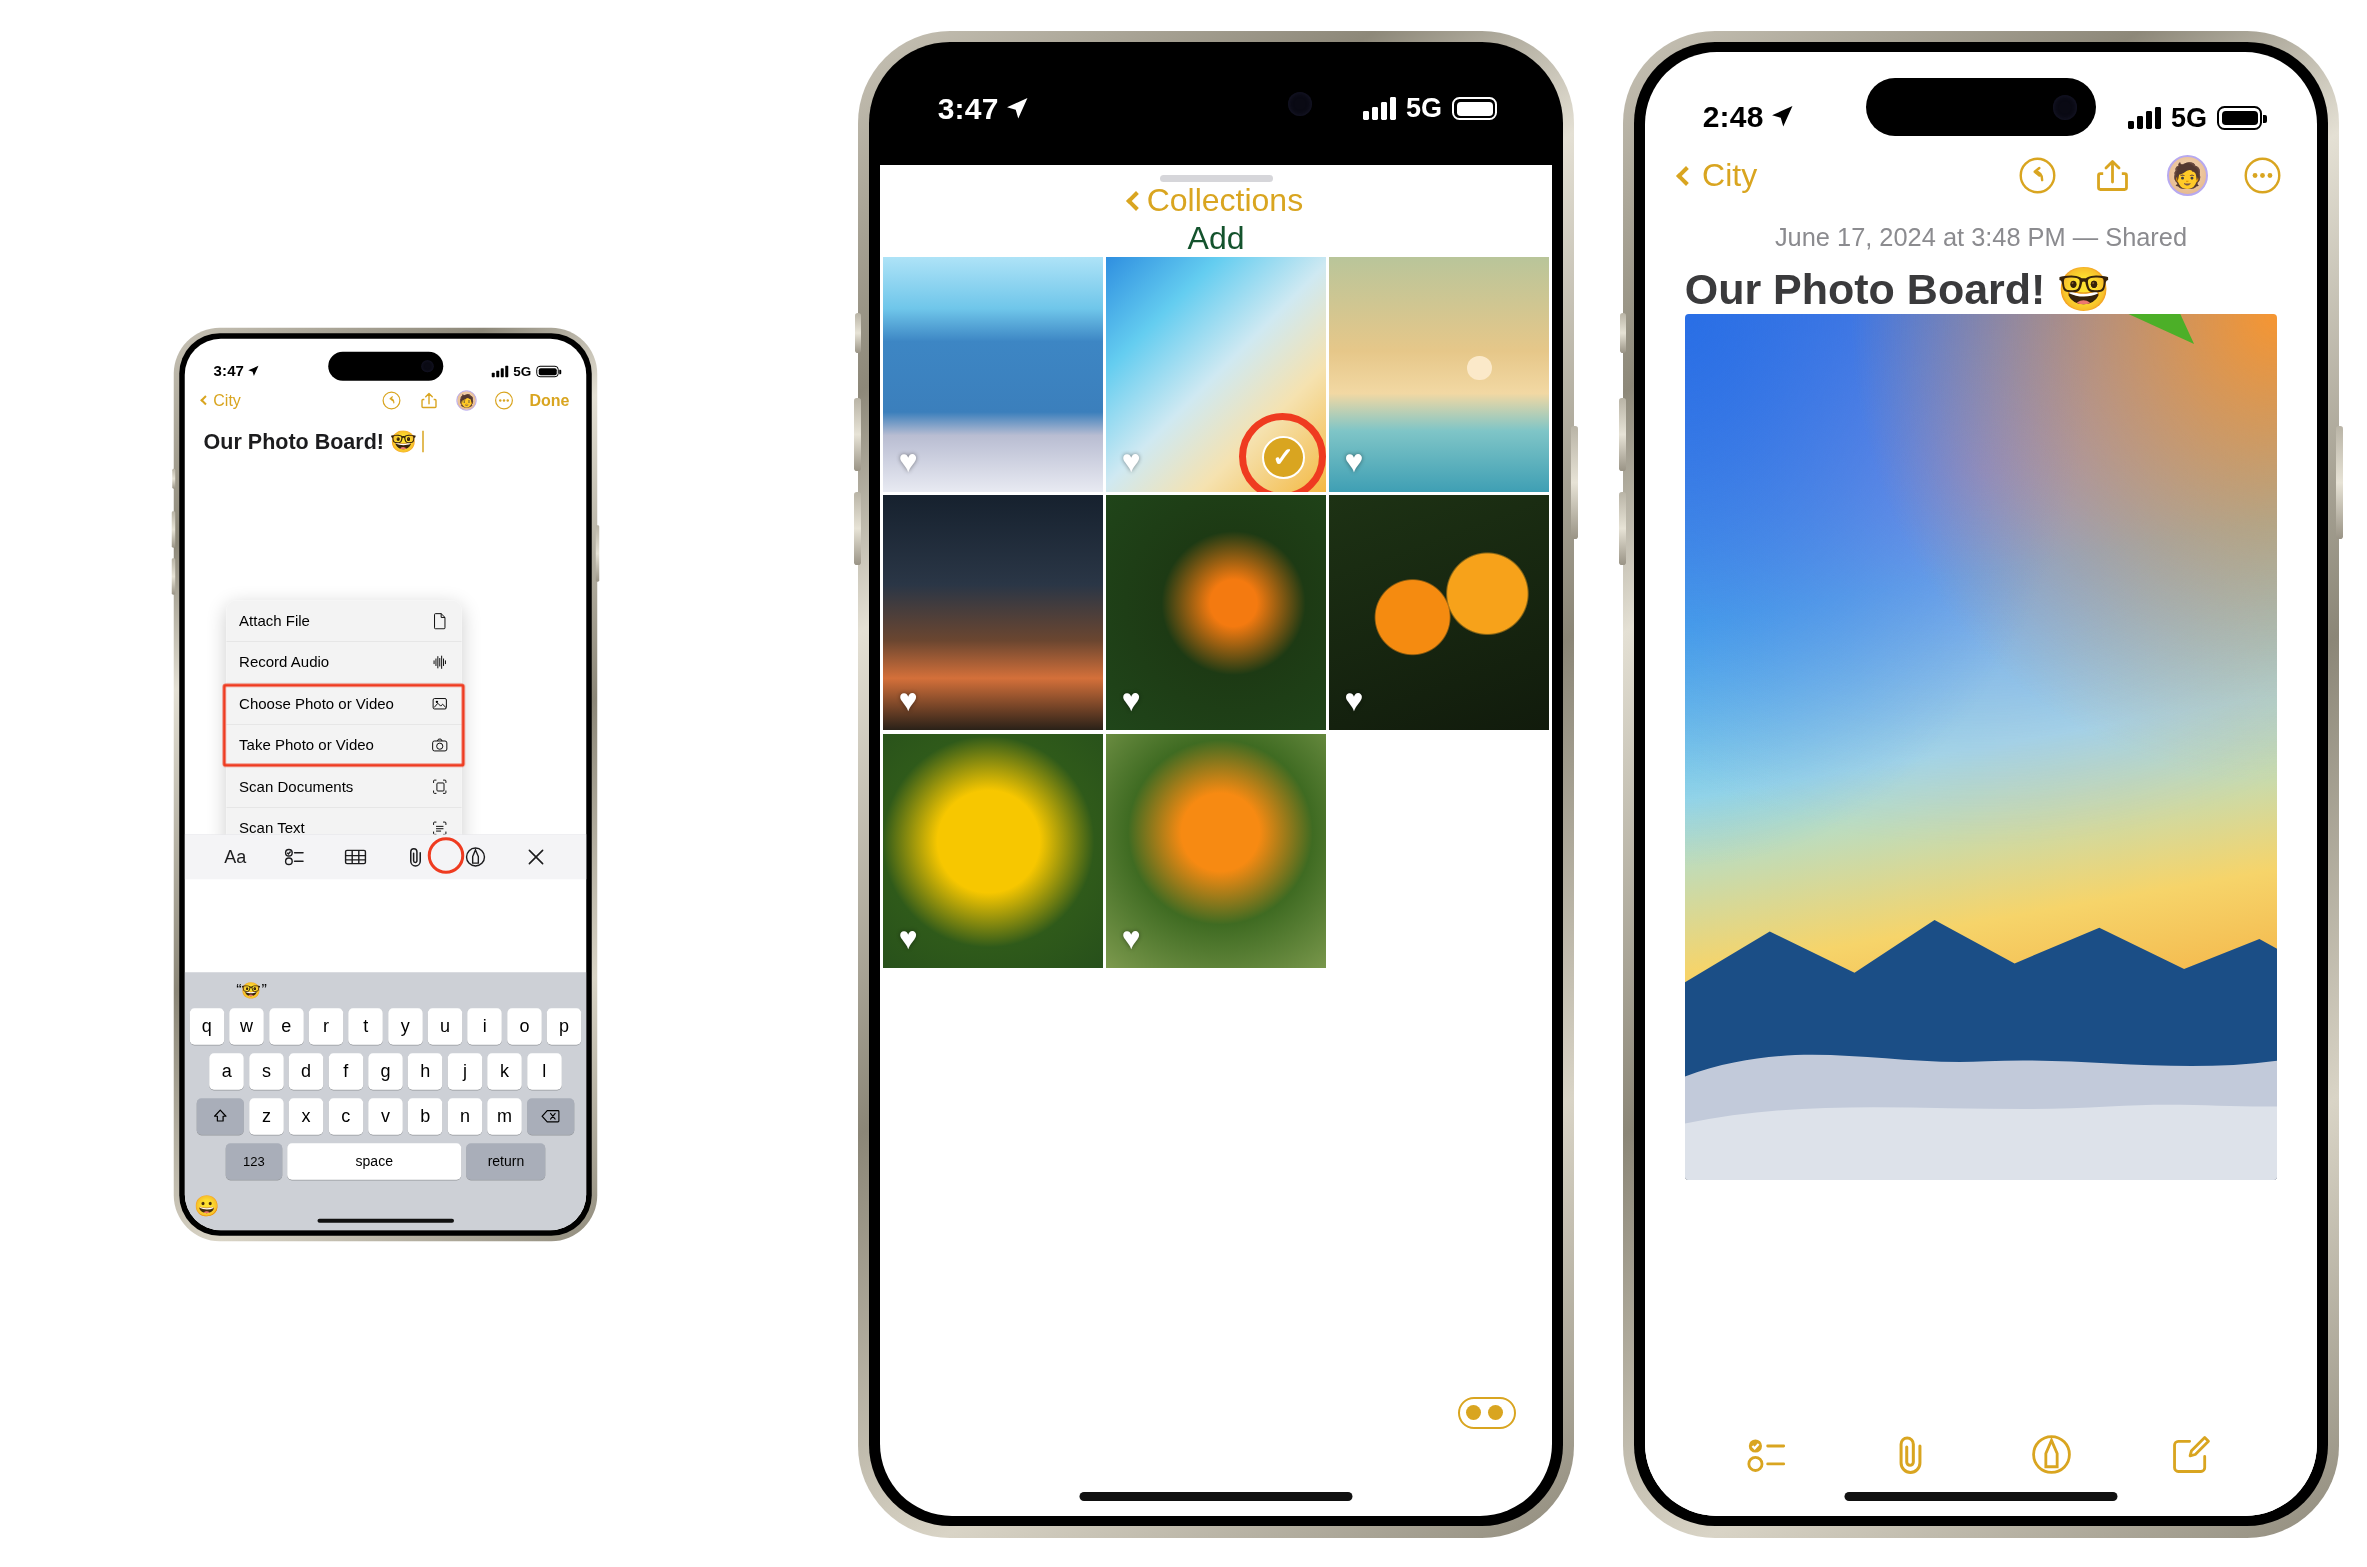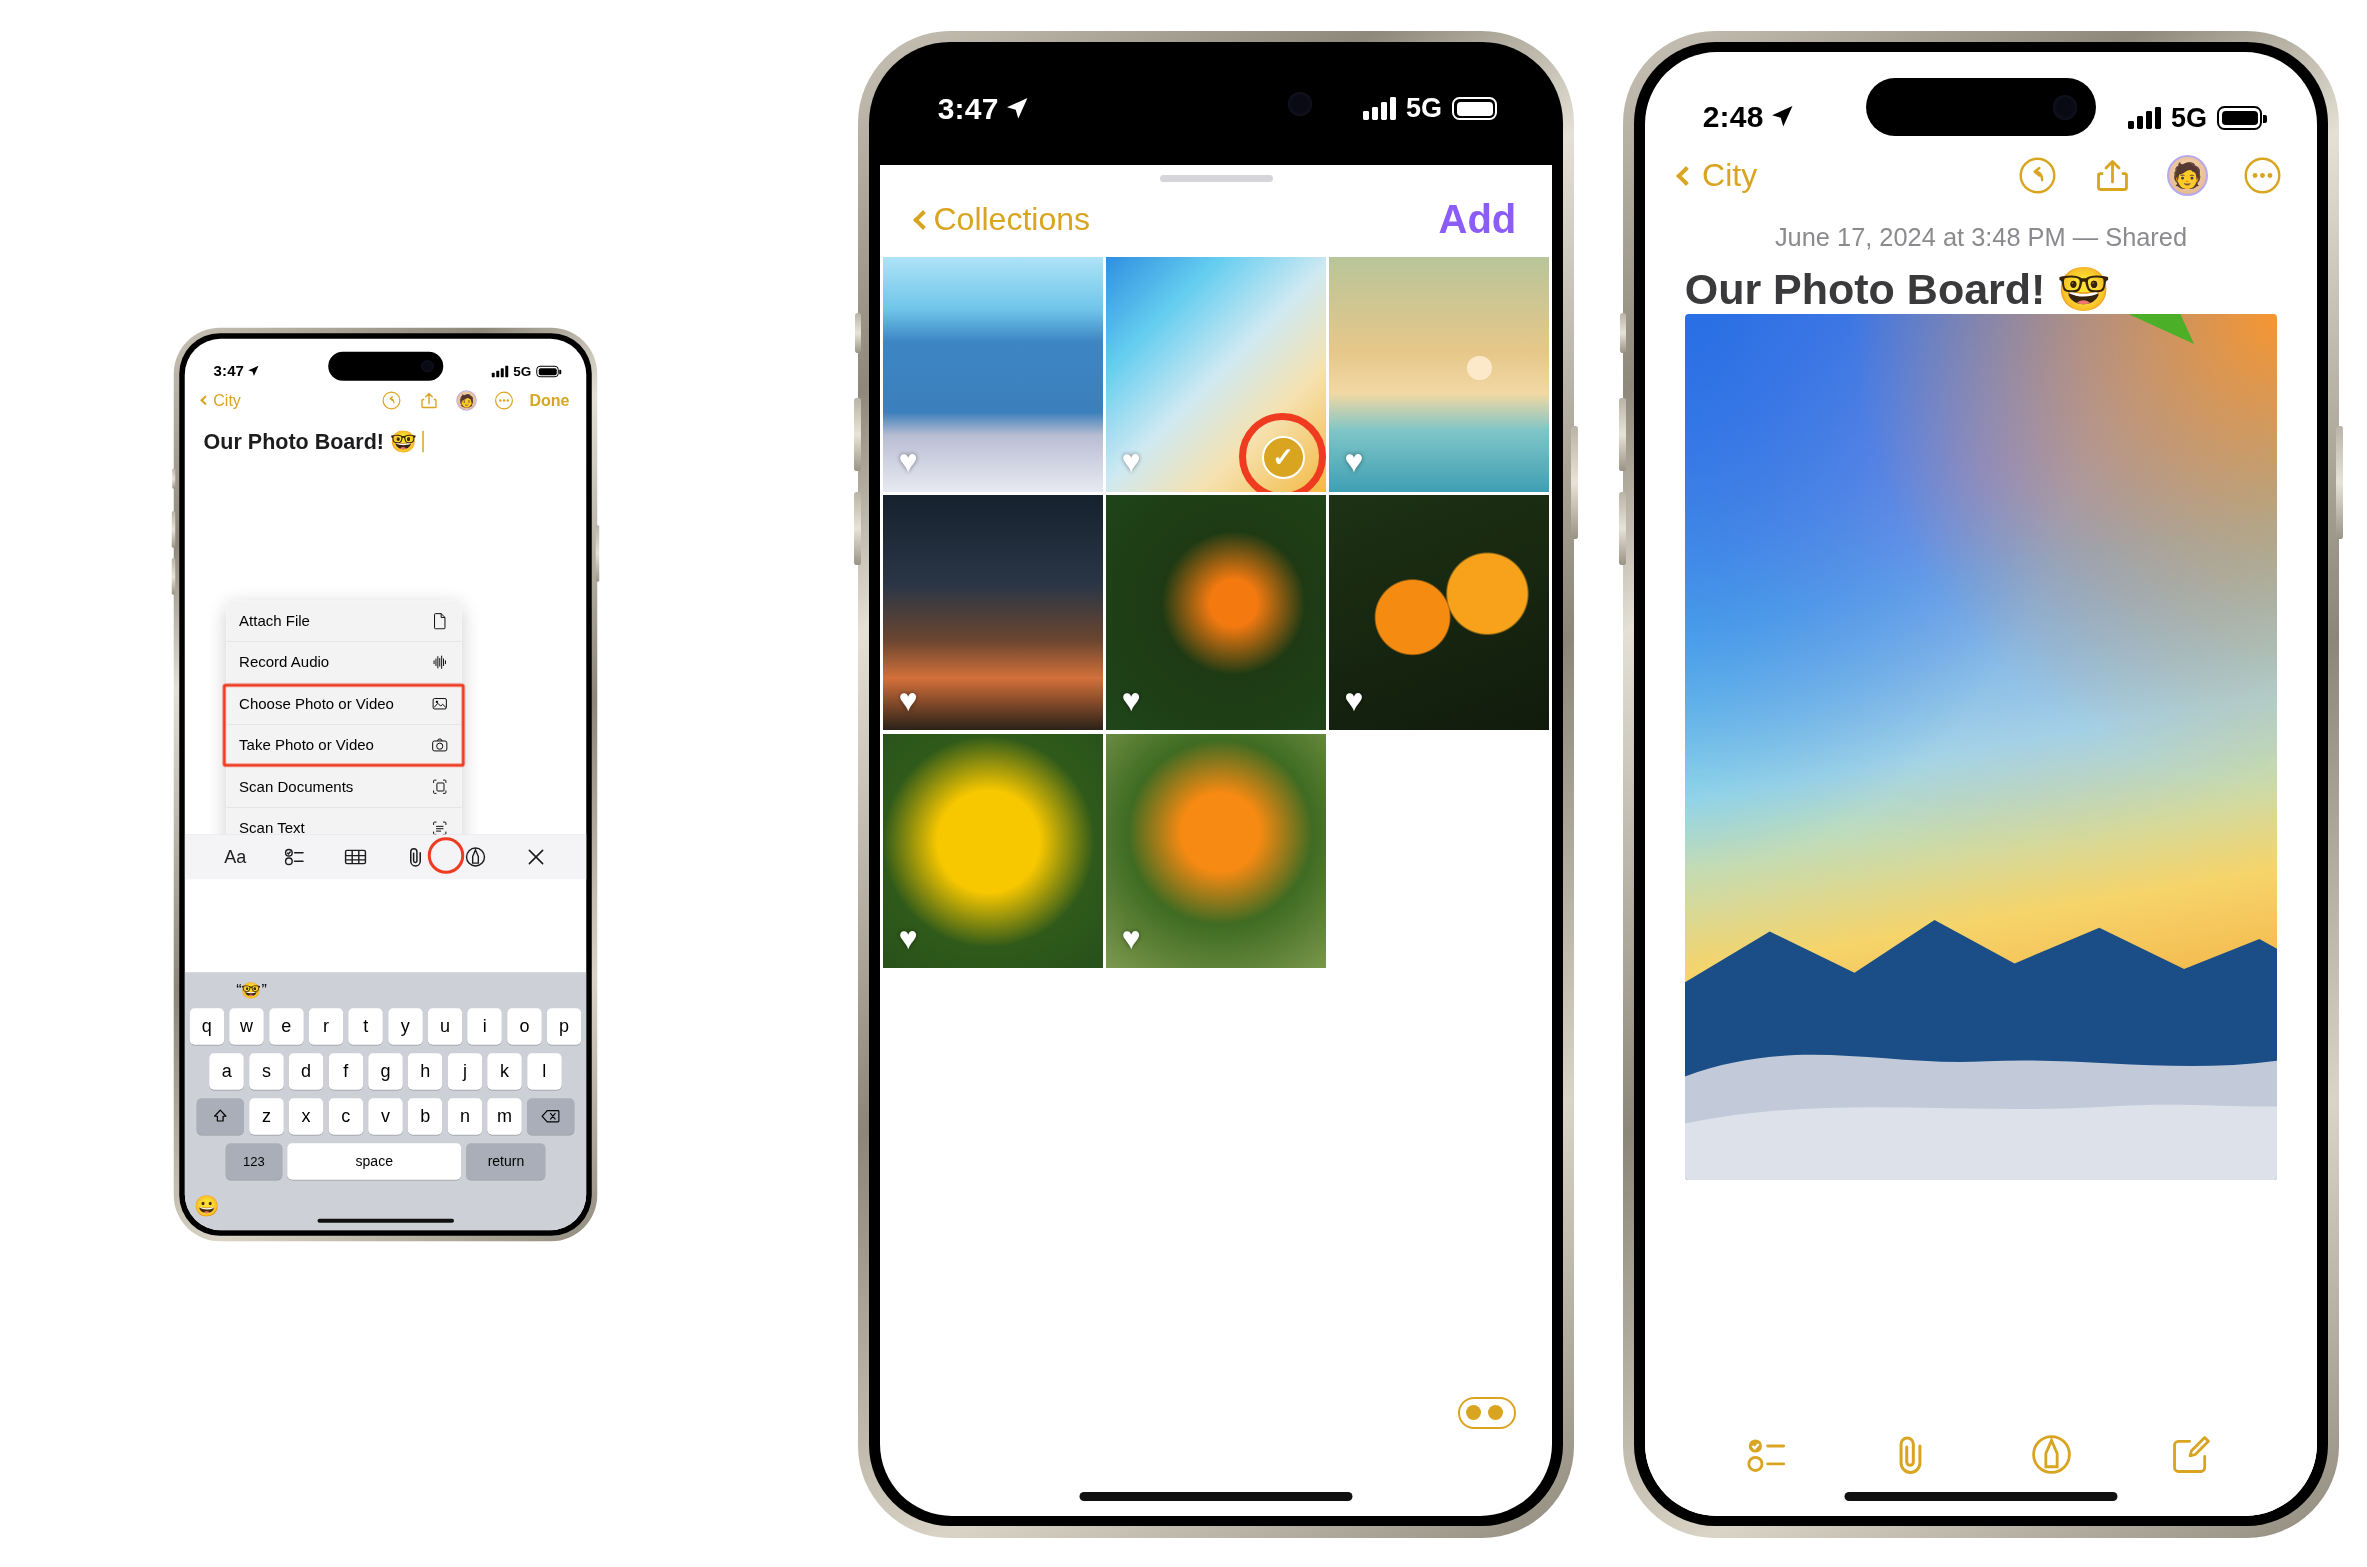--- a/index.html
+++ b/index.html
@@ -105,23 +105,23 @@
   .key.w120 { width:113px; font-size:26px;}
   .key.wsp { flex:1; max-width:348px; font-size:28px;}
   .key.wret { width:158px; font-size:28px; background:#a9aeb9;}
   .key.wshift { width:94px; background:#a9aeb9;}
   .key.wdel { width:94px; background:#a9aeb9;}
   .kbottom { display:flex; align-items:center; padding:0 19px 5.6px 19px; height:75px;}
   .emoji-key { font-size:41px; }
   .homebar { position:absolute; left:50%; transform:translateX(-50%); bottom:15px; width:273px;height:8.5px;background:#111;border-radius:5.6px; }
 
   
-  .pkr-nav { height:75px; display:flex; align-items:center; justify-content:space-between; padding:0 36px; }
+  .pkr-nav { height:75px; display:flex; align-items:center; justify-content:space-between; padding:0 36px;flex-direction:column; }
   .pkr-nav .lnk { color:#d9a520; font-size:32px; display:flex;align-items:center;}
-  .pkr-nav .add { color:#8b5cf6; font-size:40px; font-weight:700;}
+  .pkr-nav .add { color:#14532d; font-size:32px; font-weight:400;}
   .add-hl { position:absolute; right:26px; top:104px; width:109px;height:87px;border:6.6px solid #ef3b20;border-radius:49px;pointer-events:none;}
   .grid { display:grid; grid-template-columns:repeat(3,1fr); gap:3.8px; padding:0 3.8px;}
   .cellimg { position:relative; aspect-ratio:1/1.07; overflow:hidden; background:#ddd; }
   .cellimg .heart { position:absolute; left:15px; bottom:11.3px; color:#fff; font-size:32px; filter:drop-shadow(0 0.9px 1.9px rgba(0,0,0,.45)); }
   .check { position:absolute; right:21px; bottom:13px; width:43px;height:43px;border-radius:50%;background:#d9a520;border:2.8px solid #fff;display:flex;align-items:center;justify-content:center;color:#fff;font-size:26px;font-weight:700;}
   .check-hl { position:absolute; width:87px;height:87px;border:7.5px solid #ef3b20;border-radius:50%;pointer-events:none;}
   .pkr-foot { position:absolute; left:0;right:0;bottom:0; height:141px; display:flex; flex-direction:column; align-items:center; justify-content:center; gap:5.6px; }
   .pkr-foot .sel { color:#d9a520; font-size:34px; font-weight:700;}
   .pkr-foot .loc { color:#6c6c70; font-size:25.4px; display:flex; align-items:center; gap:8.5px;}
   .pkr-toggle { position:absolute; right:36px; bottom:87px; width:58px;height:32px;border-radius:17px;border:2.8px solid #d9a520; display:flex;align-items:center;}

